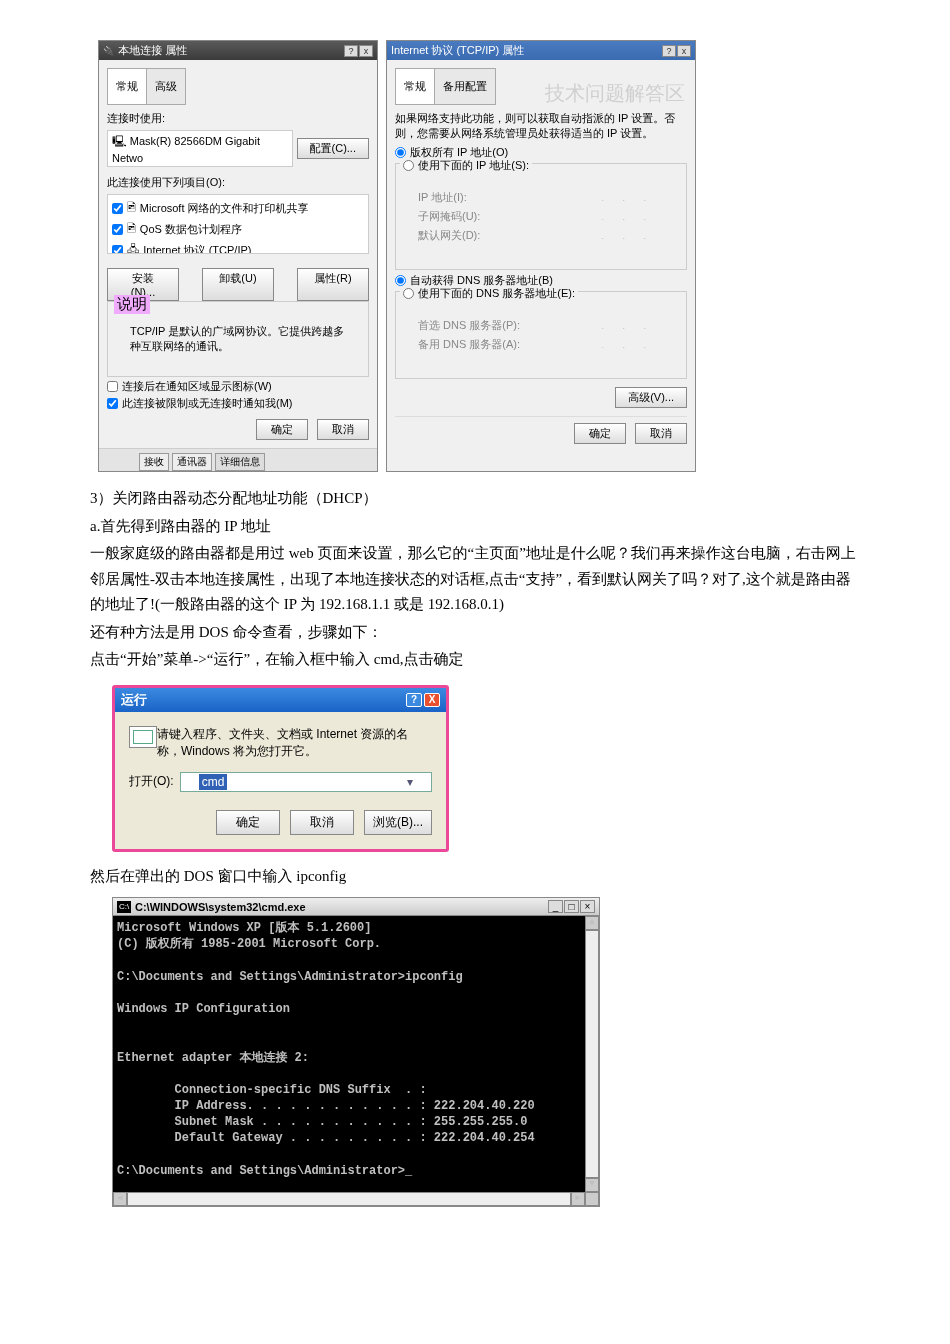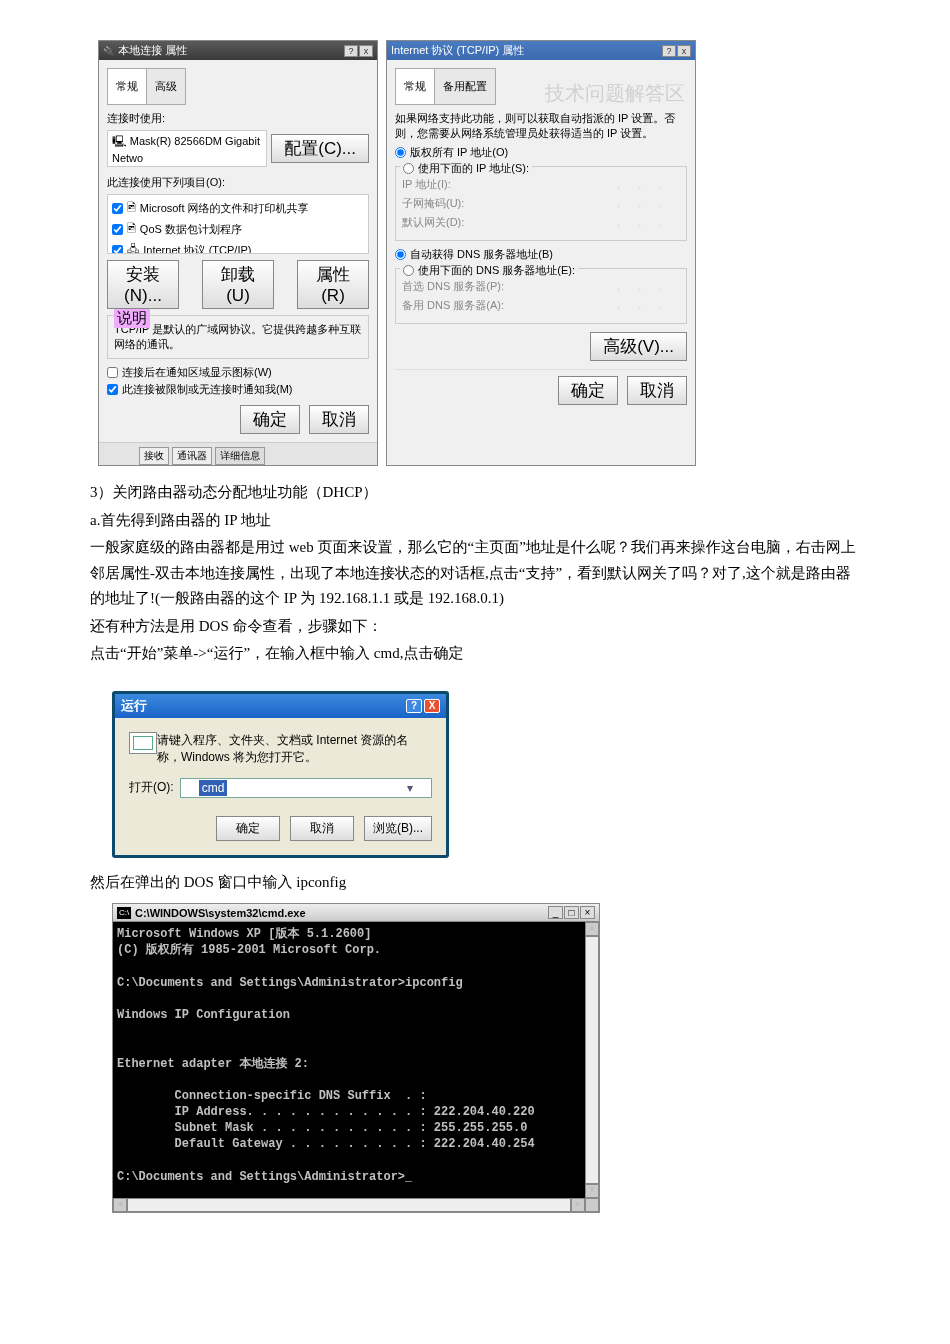--- a/index.html
+++ b/index.html
@@ -11,34 +11,34 @@
 .titlebar.blue{background:linear-gradient(#4a7bc0,#3a6bb0);color:#fff}
 .titlebar .t-icon{font-size:9px;margin-right:4px}
 .titlebar .t-btns{margin-left:auto;display:flex;gap:1px}
 .titlebar .t-btns div{width:14px;height:12px;background:#ddd;color:#333;text-align:center;line-height:10px;font-size:9px;border:1px solid #888}
 .dialog-body{padding:8px;background:#f0f0f0}
 .tabs{display:flex;margin-bottom:6px}
 .tab{border:1px solid #aaa;padding:10px 8px;background:#fff;font-size:11px;margin-right:-1px}
 .tab.inactive{background:#e8e8e8}
 .row{margin:4px 0;font-size:11px}
 .inset{border:1px solid #ccc;background:#fff;padding:2px 4px;font-size:11px}
-.groupbox{border:1px solid #ccc;padding:6px;margin:6px 0;position:relative}
+.groupbox{border:1px solid #ccc;padding:22px;margin:0 0;position:relative}
 .groupbox .legend{position:absolute;top:-7px;left:6px;background:#f0abfc;padding:0 3px;font-size:15px}
-.btn{display:inline-block;border:1px solid #888;background:linear-gradient(#fff,#ddd);padding:2px 12px;font-size:17px;text-align:center;min-width:52px}
+.btn{display:inline-block;border:1px solid #888;background:linear-gradient(#fff,#ddd);padding:2px 12px;font-size:11px;text-align:center;min-width:52px}
 .btn-row{text-align:right;margin-top:8px}
 .btn-row .btn{margin-left:6px}
 .cb{display:flex;align-items:center;gap:4px;font-size:11px;margin:2px 0}
 .cb input{width:11px;height:11px}
 .disabled-field{display:flex;align-items:center;margin:4px 0;font-size:11px;color:#888}
 .disabled-field .lab{width:120px}
 .dots{flex:1;text-align:right;letter-spacing:8px;color:#bbb;padding-right:10px;font-size:9px}
 .watermark{color:#d0d0d0;font-size:20px;position:absolute;right:10px;top:20px;pointer-events:none}
 .dialog2-wrap{position:relative}
 .body-text{font-size:15px;line-height:1.7;margin:2px 0}
-.run-dialog{width:337px;border:3px solid #0c4a6e;border-radius:3px;font-family:"Microsoft YaHei",sans-serif;font-size:12px;margin:24px 0 12px 22px}
+.run-dialog{width:337px;border:3px solid #ec4899;border-radius:3px;font-family:"Microsoft YaHei",sans-serif;font-size:12px;margin:12px 0 12px 22px}
 .run-title{background:linear-gradient(#3b8ae0,#1a63c7);color:#fff;padding:3px 6px;display:flex;align-items:center;font-weight:bold;font-size:13px}
 .run-title .r-btns{margin-left:auto;display:flex;gap:2px}
 .run-title .r-btns div{width:16px;height:14px;background:#e85030;border:1px solid #fff;border-radius:2px;color:#fff;text-align:center;line-height:12px;font-size:10px}
 .run-title .r-btns div.help{background:#3b8ae0}
 .run-body{background:#ece9d8;padding:14px}
 .run-desc{display:flex;font-size:12px;margin-bottom:12px}
 .run-icon{width:28px;height:22px;border:1px solid #888;background:#fff;position:relative;flex-shrink:0}
 .run-icon::after{content:"";position:absolute;left:3px;top:3px;width:18px;height:12px;border:1px solid #5a8}
 .run-input-row{display:flex;align-items:center;gap:6px;margin-bottom:18px}
 .cmd-inp{background:#3161b5!important;color:#fff;padding:1px 3px}
@@ -86,21 +86,21 @@
    <div style="display:flex;gap:4px;align-items:center">
     <div class="inset" style="flex:1">🖳 <span>Mask(R) 82566DM Gigabit Netwo</span></div>
     <span class="btn">配置(C)...</span>
    </div>
    <div class="row" style="margin-top:8px">此连接使用下列项目(O):</div>
    <div class="inset" style="height:60px;overflow:hidden">
     <div class="cb"><input type="checkbox" checked="" style="">🖻 <span>Microsoft 网络的文件和打印机共享</span></div>
     <div class="cb"><input type="checkbox" checked="" style="">🖻 <span>QoS 数据包计划程序</span></div>
     <div class="cb"><input type="checkbox" checked="" style="">🖧 <span>Internet 协议 (TCP/IP)</span></div>
    </div>
-   <div style="display:flex;gap:23px;margin-top:6px">
+   <div style="display:flex;gap:23px;margin-top:14px">
     <span class="btn" style="flex:1">安装(N)...</span>
     <span class="btn" style="flex:1">卸载(U)</span>
     <span class="btn" style="flex:1">属性(R)</span>
    </div>
    <div class="groupbox">
     <span class="legend">说明</span>
     <div style="font-size:11px">TCP/IP 是默认的广域网协议。它提供跨越多种互联网络的通讯。</div>
    </div>
    <div class="cb">
             <input type="checkbox" style="">

